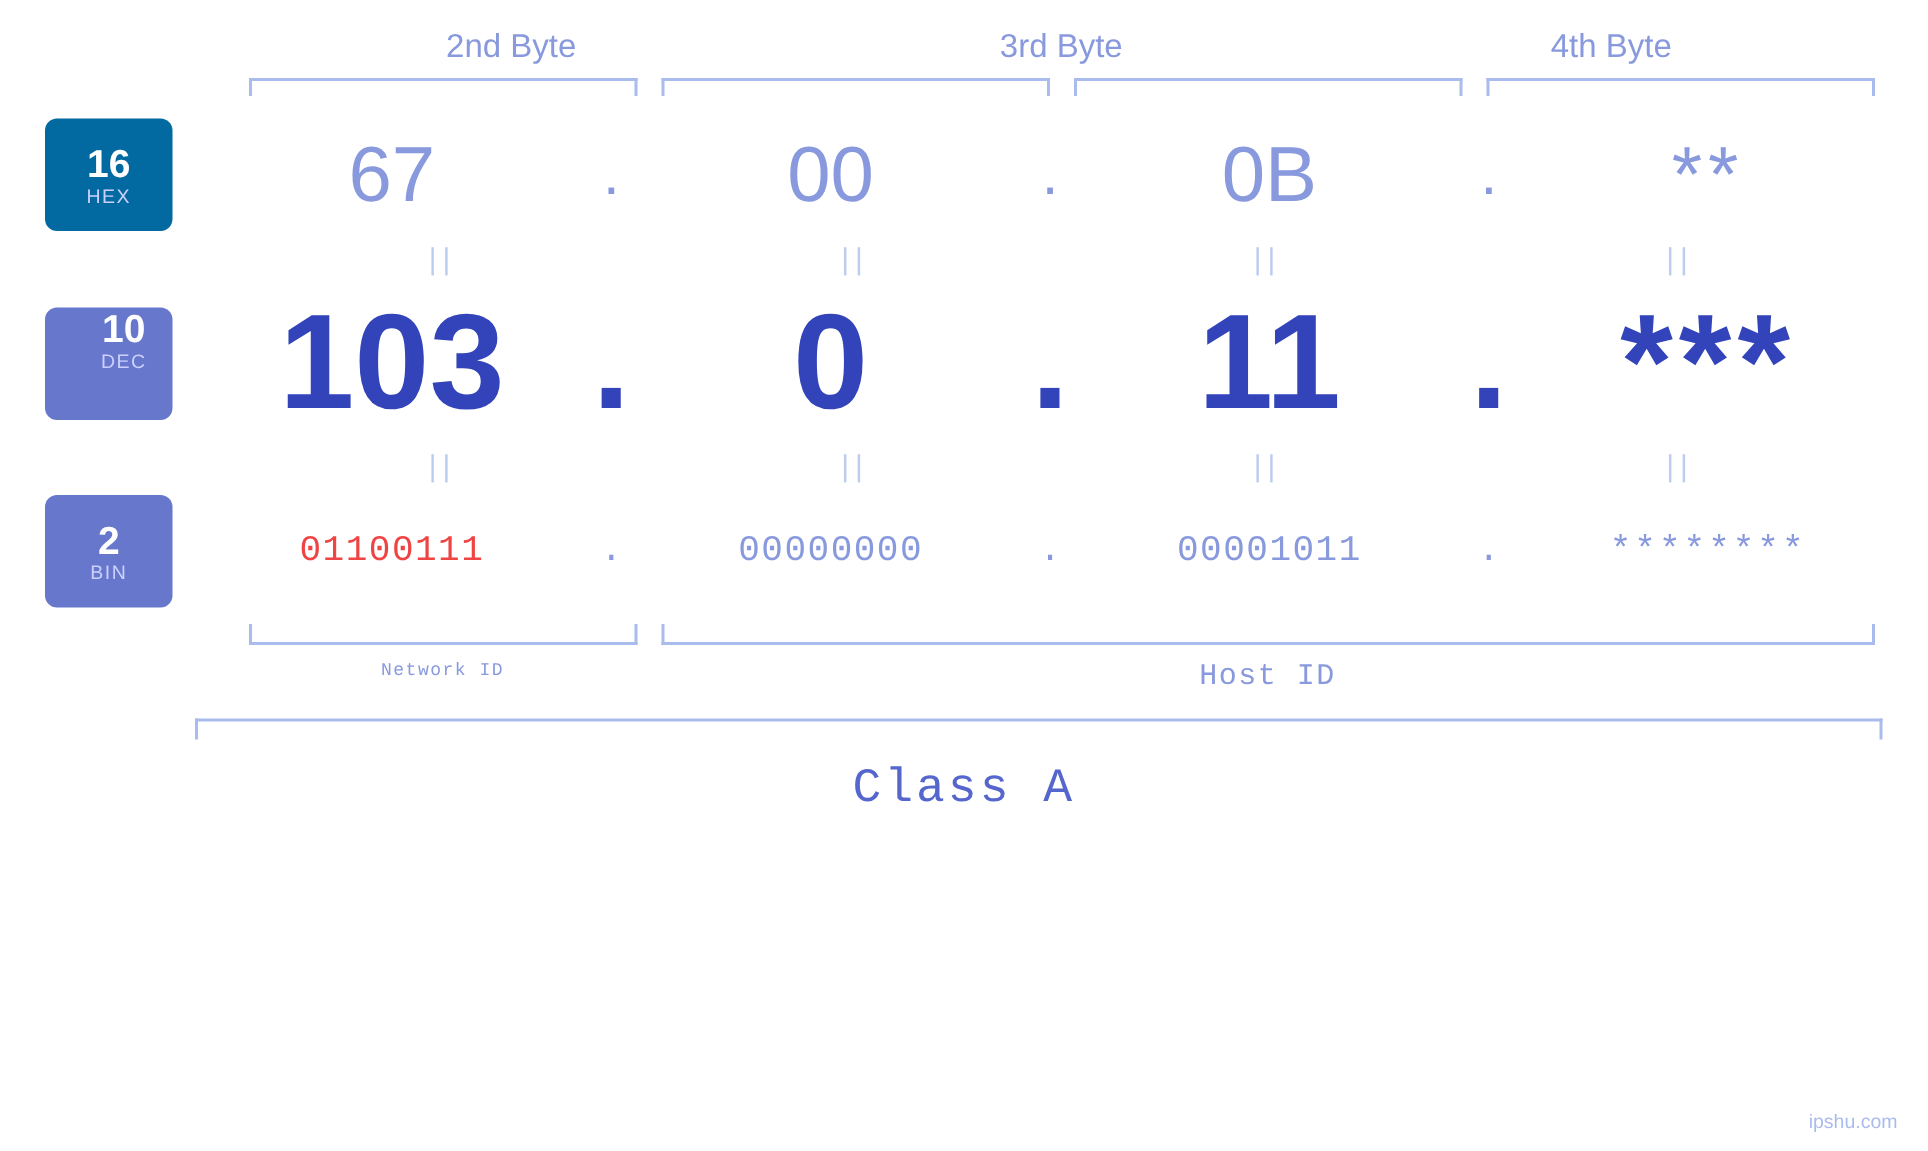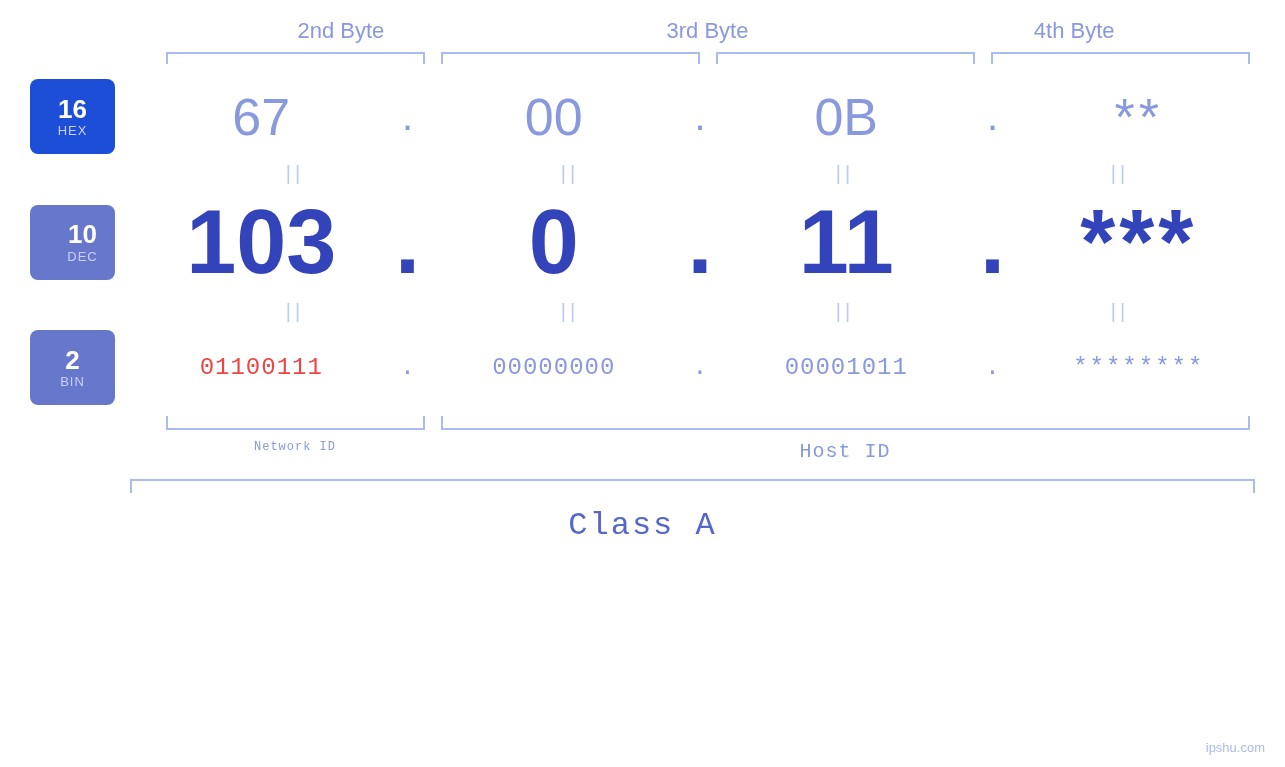--- a/index.html
+++ b/index.html
@@ -35,21 +35,21 @@
 
   <div style="position:relative; margin-left:130px; width:1100px; height:18px; margin-top:4px;">
 
     <div style="position:absolute; left:8px; width:calc(25% - 16px); top:4px; border-top:2px solid #aabbee; border-left:2px solid #aabbee; border-right:2px solid #aabbee; height:12px;"></div>
     <div style="position:absolute; left:calc(25% + 8px); width:calc(25% - 16px); top:4px; border-top:2px solid #aabbee; border-left:2px solid #aabbee; border-right:2px solid #aabbee; height:12px;"></div>
     <div style="position:absolute; left:calc(50% + 8px); width:calc(25% - 16px); top:4px; border-top:2px solid #aabbee; border-left:2px solid #aabbee; border-right:2px solid #aabbee; height:12px;"></div>
     <div style="position:absolute; left:calc(75% + 8px); width:calc(25% - 16px); top:4px; border-top:2px solid #aabbee; border-left:2px solid #aabbee; border-right:2px solid #aabbee; height:12px;"></div>
   </div>
 
   <div style="display:flex; align-items:center; width:1285px; height:85px; margin-top:8px;">
-    <div style="width:85px; height:75px; background:#1d4ed8; border-radius:8px; display:flex; flex-direction:column; align-items:center; justify-content:center; margin-left:30px; flex-shrink:0;">
+    <div style="width:85px; height:75px; background:#0369a1; border-radius:8px; display:flex; flex-direction:column; align-items:center; justify-content:center; margin-left:30px; flex-shrink:0;">
       <span style="color:#ffffff; font-size:26px; font-weight:bold; font-family:Arial,sans-serif; line-height:1.1;">16</span>
       <span style="color:#ccd0ff; font-size:13px; font-family:Arial,sans-serif; letter-spacing:1px;">HEX</span>
     </div>
     <div style="flex:1; display:flex; align-items:center; justify-content:center; padding:0 15px;">
       <div style="flex:1; text-align:center; color:#8899dd; font-size:52px; font-family:Arial,sans-serif; font-weight:300;">67</div>
       <div style="color:#8899dd; font-size:40px; font-weight:300; font-family:Arial,sans-serif; width:30px; text-align:center;">.</div>
       <div style="flex:1; text-align:center; color:#8899dd; font-size:52px; font-family:Arial,sans-serif; font-weight:300;">00</div>
       <div style="color:#8899dd; font-size:40px; font-weight:300; font-family:Arial,sans-serif; width:30px; text-align:center;">.</div>
       <div style="flex:1; text-align:center; color:#8899dd; font-size:52px; font-family:Arial,sans-serif; font-weight:300;">0B</div>
       <div style="color:#8899dd; font-size:40px; font-weight:300; font-family:Arial,sans-serif; width:30px; text-align:center;">.</div>
@@ -58,21 +58,21 @@
   </div>
 
   <div style="display:flex; margin-left:130px; width:1100px; height:28px; align-items:center;">
     <div style="flex:1; text-align:center; color:#bbccee; font-size:20px; font-family:Arial,sans-serif; letter-spacing:4px;">||</div>
     <div style="flex:1; text-align:center; color:#bbccee; font-size:20px; font-family:Arial,sans-serif; letter-spacing:4px;">||</div>
     <div style="flex:1; text-align:center; color:#bbccee; font-size:20px; font-family:Arial,sans-serif; letter-spacing:4px;">||</div>
     <div style="flex:1; text-align:center; color:#bbccee; font-size:20px; font-family:Arial,sans-serif; letter-spacing:4px;">||</div>
   </div>
 
   <div style="display:flex; align-items:center; width:1285px; height:110px;">
-    <div style="width:85px; height:75px; background:#6677cc; border-radius:8px; display:flex; flex-direction:column; align-items:center; justify-content:center; margin-left:30px; flex-shrink:0;padding-left:20px;">
+    <div style="width:85px; height:75px; background:#6677cc; border-radius:8px; display:flex; flex-direction:column; align-items:center; margin-left:30px; flex-shrink:0;padding-left:20px;">
       <span style="color:#ffffff; font-size:26px; font-weight:bold; font-family:Arial,sans-serif; line-height:1.1;">10</span>
       <span style="color:#ccd0ff; font-size:13px; font-family:Arial,sans-serif; letter-spacing:1px;">DEC</span>
     </div>
     <div style="flex:1; display:flex; align-items:center; justify-content:center; padding:0 15px;">
       <div style="flex:1; text-align:center; color:#3344bb; font-size:90px; font-family:Arial,sans-serif; font-weight:bold;">103</div>
       <div style="color:#3344bb; font-size:90px; font-weight:bold; font-family:Arial,sans-serif; width:30px; text-align:center; line-height:1;">.</div>
       <div style="flex:1; text-align:center; color:#3344bb; font-size:90px; font-family:Arial,sans-serif; font-weight:bold;">0</div>
       <div style="color:#3344bb; font-size:90px; font-weight:bold; font-family:Arial,sans-serif; width:30px; text-align:center; line-height:1;">.</div>
       <div style="flex:1; text-align:center; color:#3344bb; font-size:90px; font-family:Arial,sans-serif; font-weight:bold;">11</div>
       <div style="color:#3344bb; font-size:90px; font-weight:bold; font-family:Arial,sans-serif; width:30px; text-align:center; line-height:1;">.</div>

